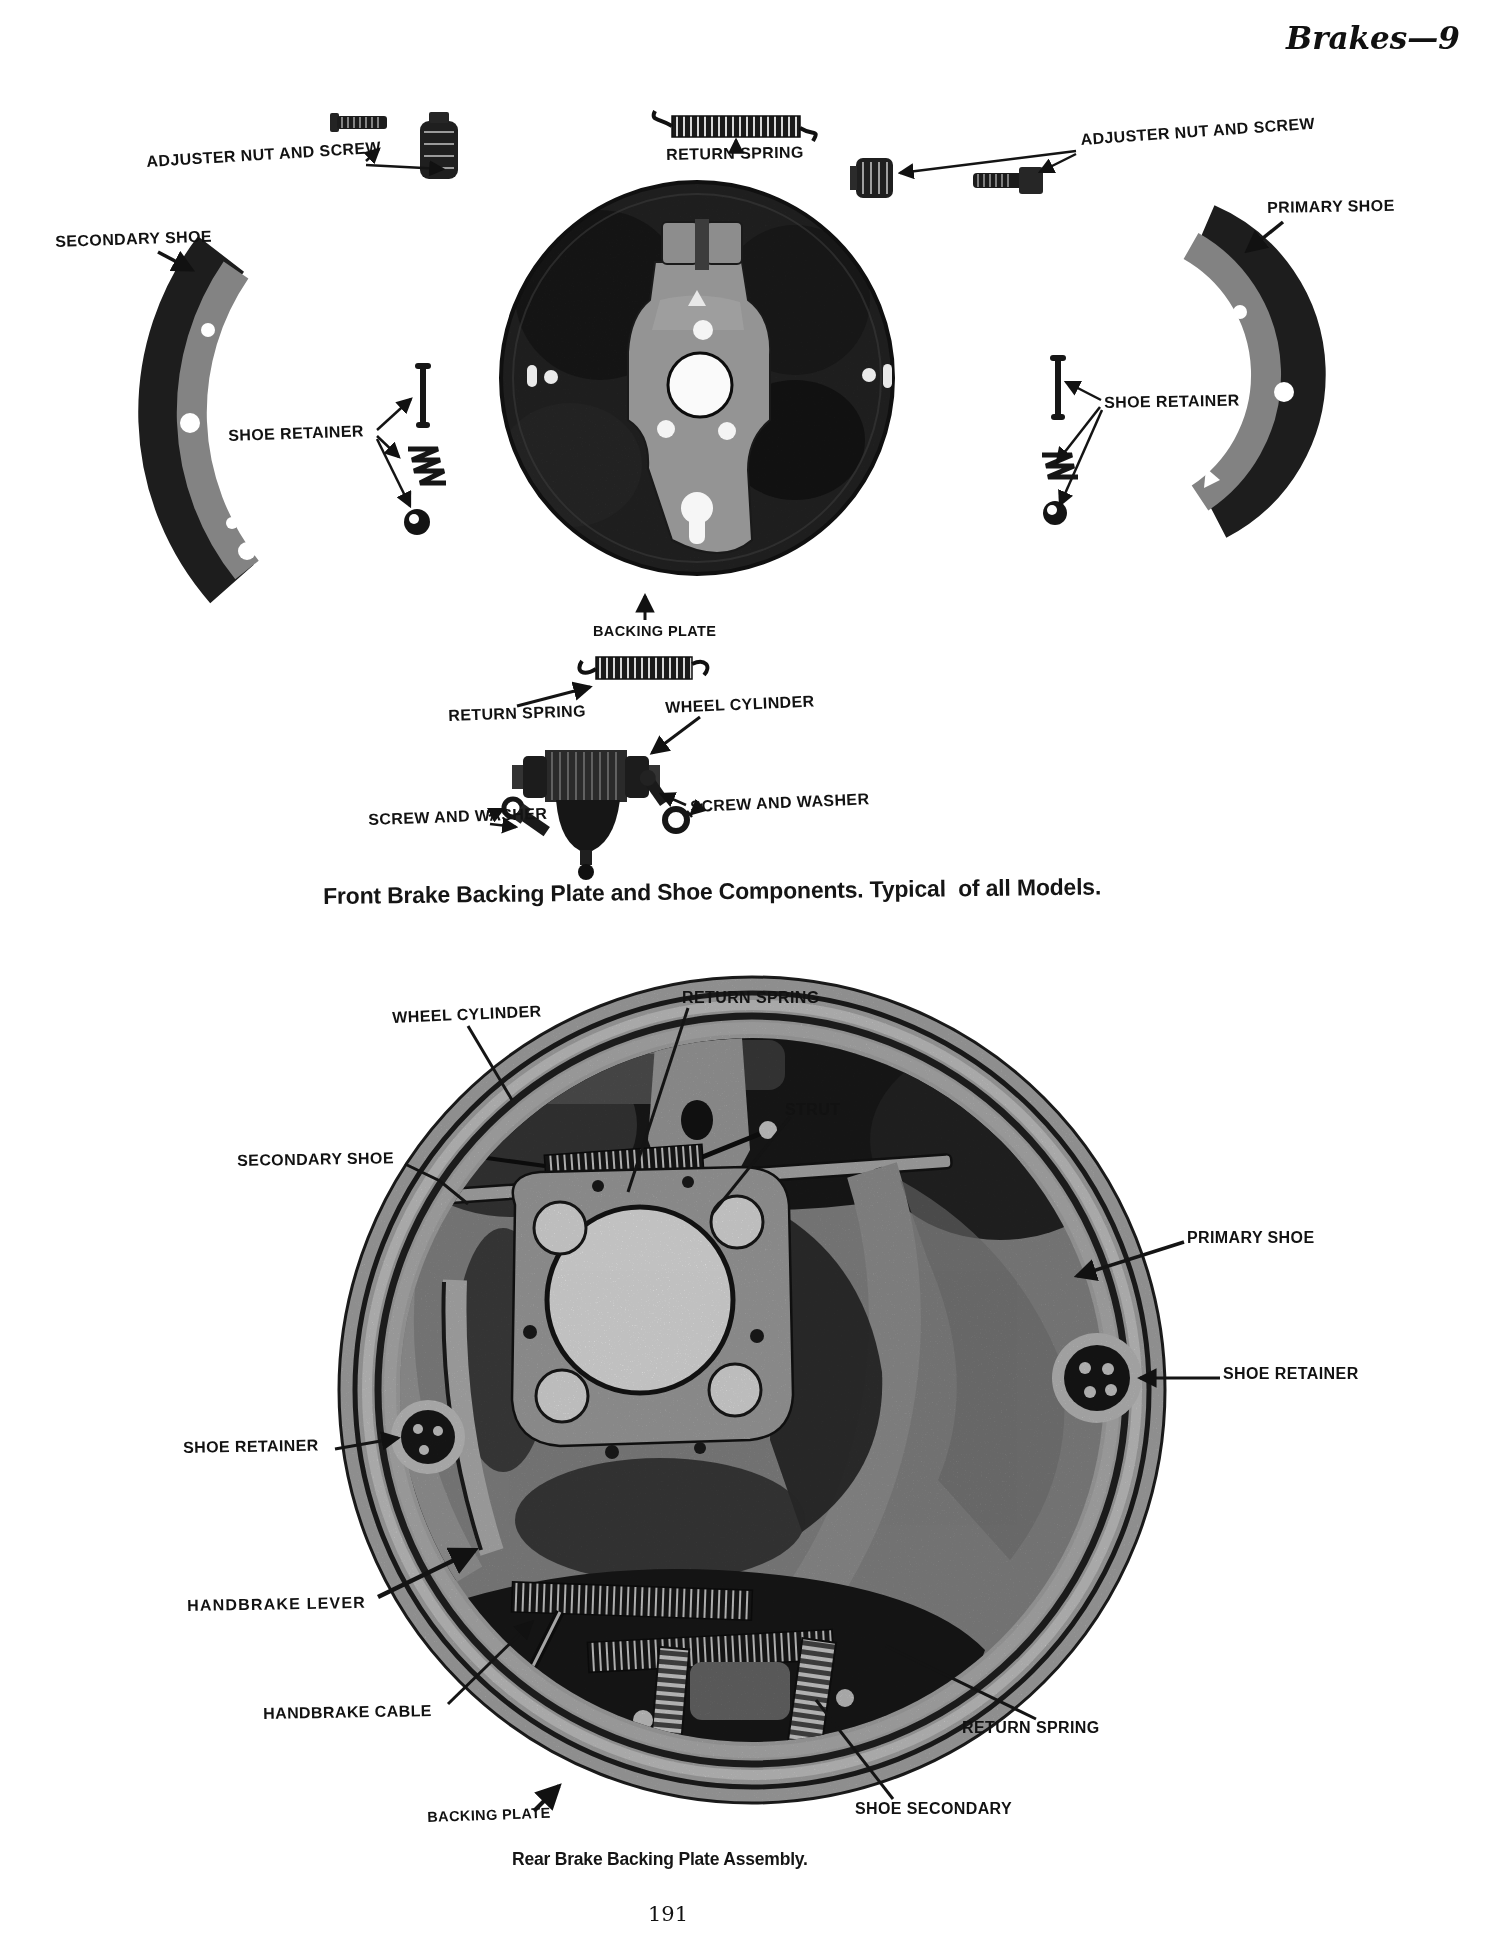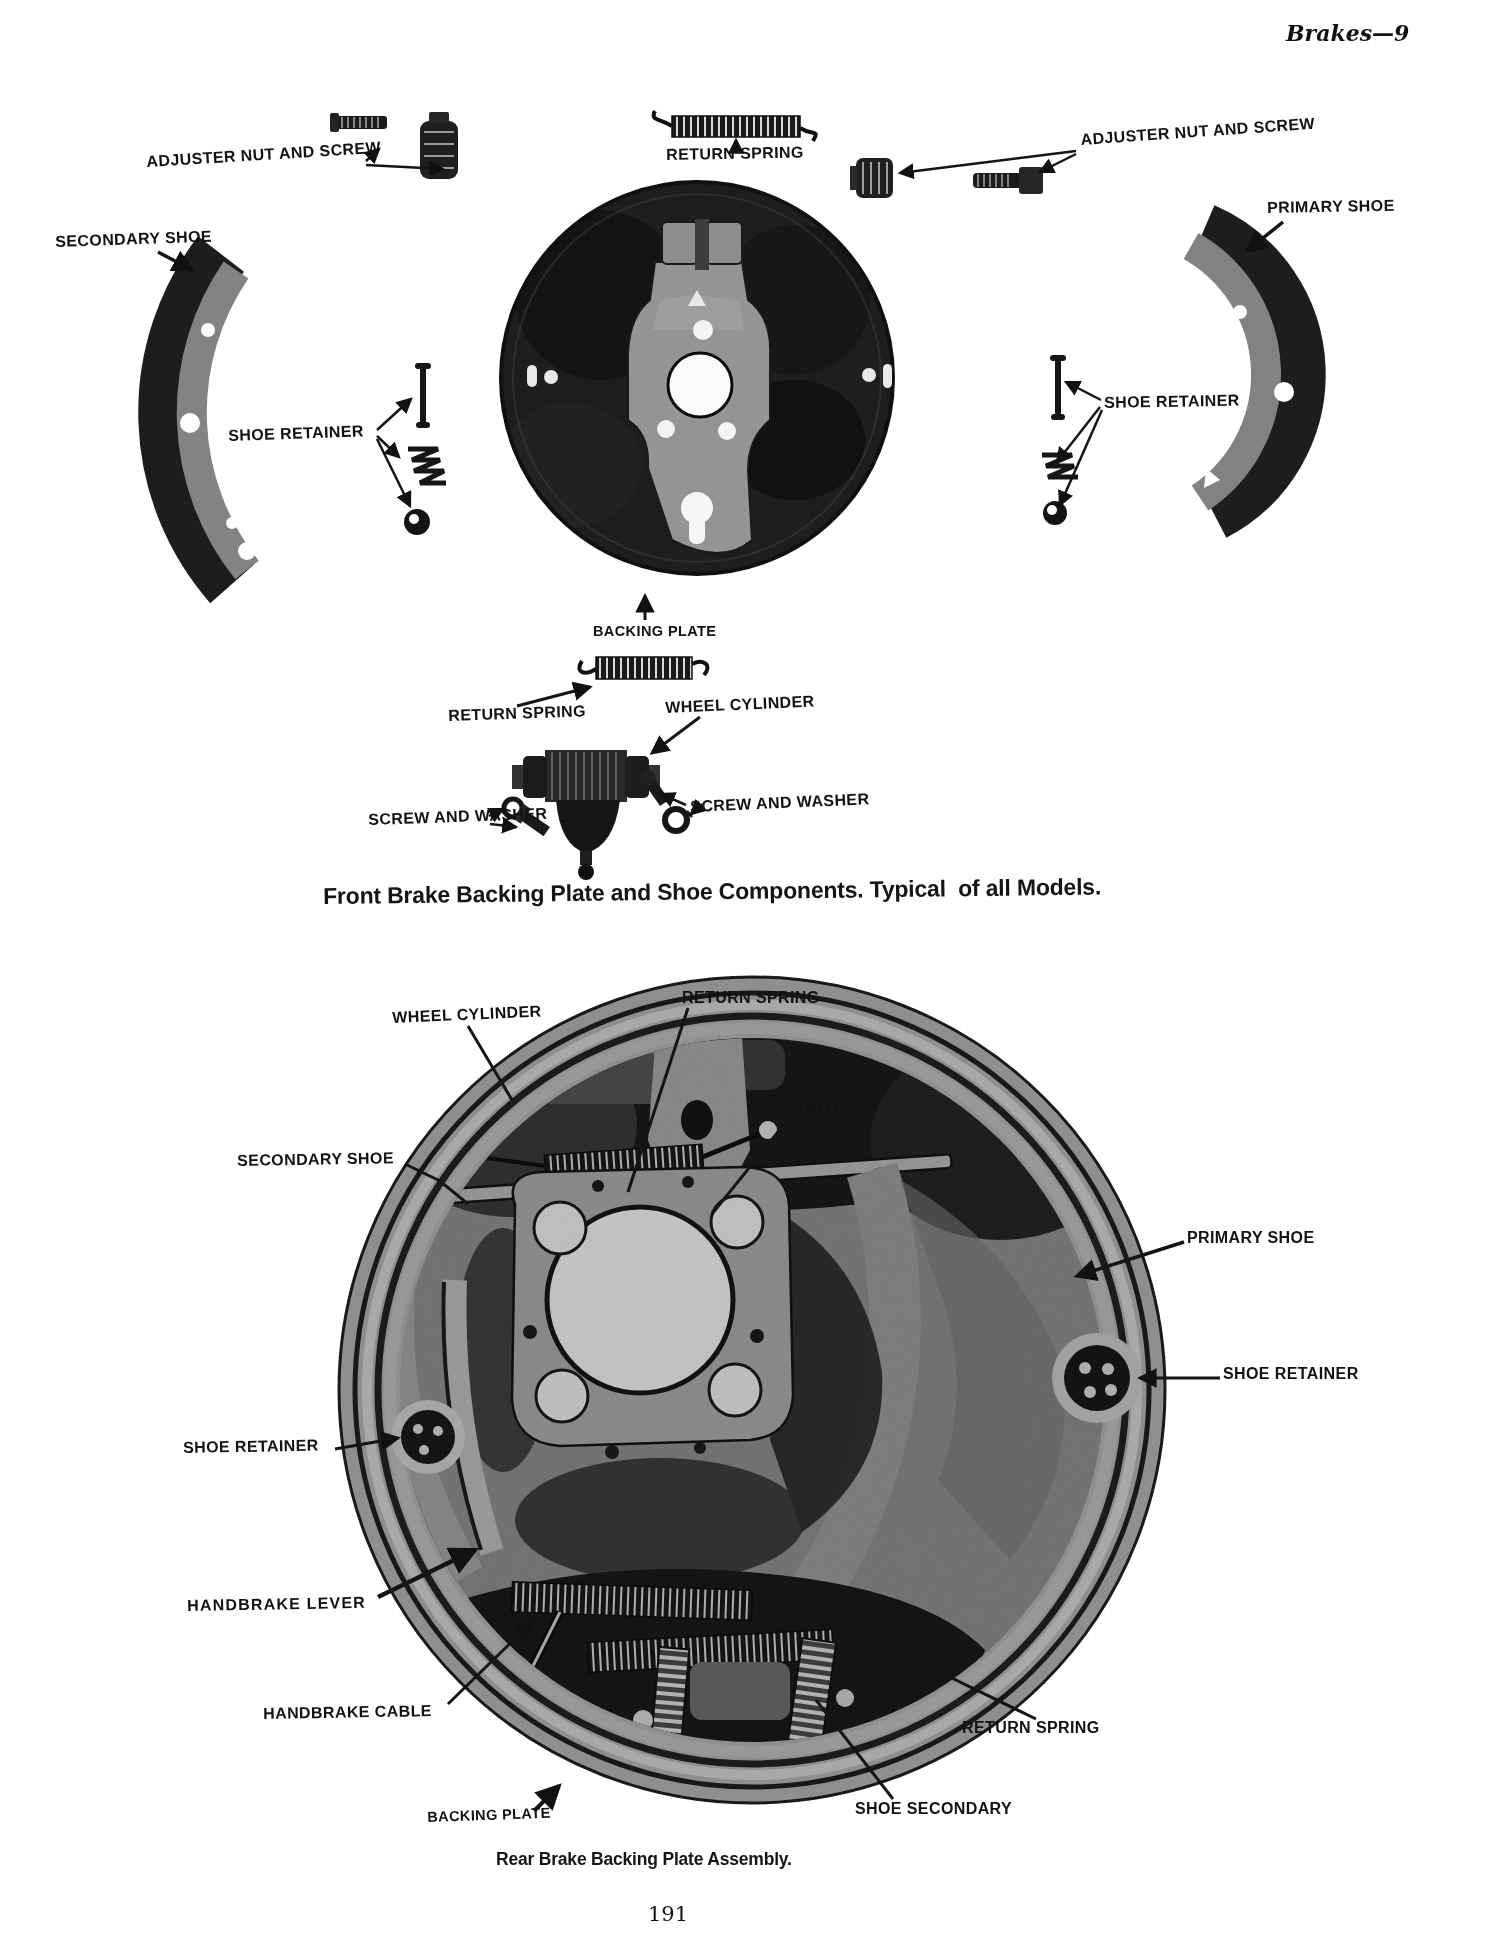--- a/index.html
+++ b/index.html
@@ -11,24 +11,24 @@
   .art{position:absolute;left:0;top:0;width:1500px;height:1959px;}
   .lbl{
     position:absolute;font-weight:700;font-size:16px;letter-spacing:.4px;
     white-space:pre;color:#121212;transform-origin:left top;z-index:3;
   }
   .caption{
     position:absolute;font-weight:700;color:#151515;white-space:pre;
     transform-origin:left top;z-index:3;letter-spacing:-.2px;
   }
   .cap-front{left:323px;top:883px;font-size:23px;transform:rotate(-.7deg);}
-  .cap-rear{left:496px;top:1849px;font-size:17.5px;}
+  .cap-rear{left:512px;top:1849px;font-size:17.5px;}
   .header-title{
     position:absolute;left:1286px;top:20px;z-index:3;
-    font-family:"DejaVu Serif",serif;font-weight:700;font-style:italic;font-size:22px;text-align:center;
+    font-family:"DejaVu Serif",serif;font-weight:700;font-style:italic;font-size:31px;text-align:center;
   }
   .page-number{
     position:absolute;left:648px;top:1902px;z-index:3;
     font-family:"DejaVu Serif",serif;font-size:21px;
   }
 </style>
 </head>
 <body>
 
 <div class="page">

